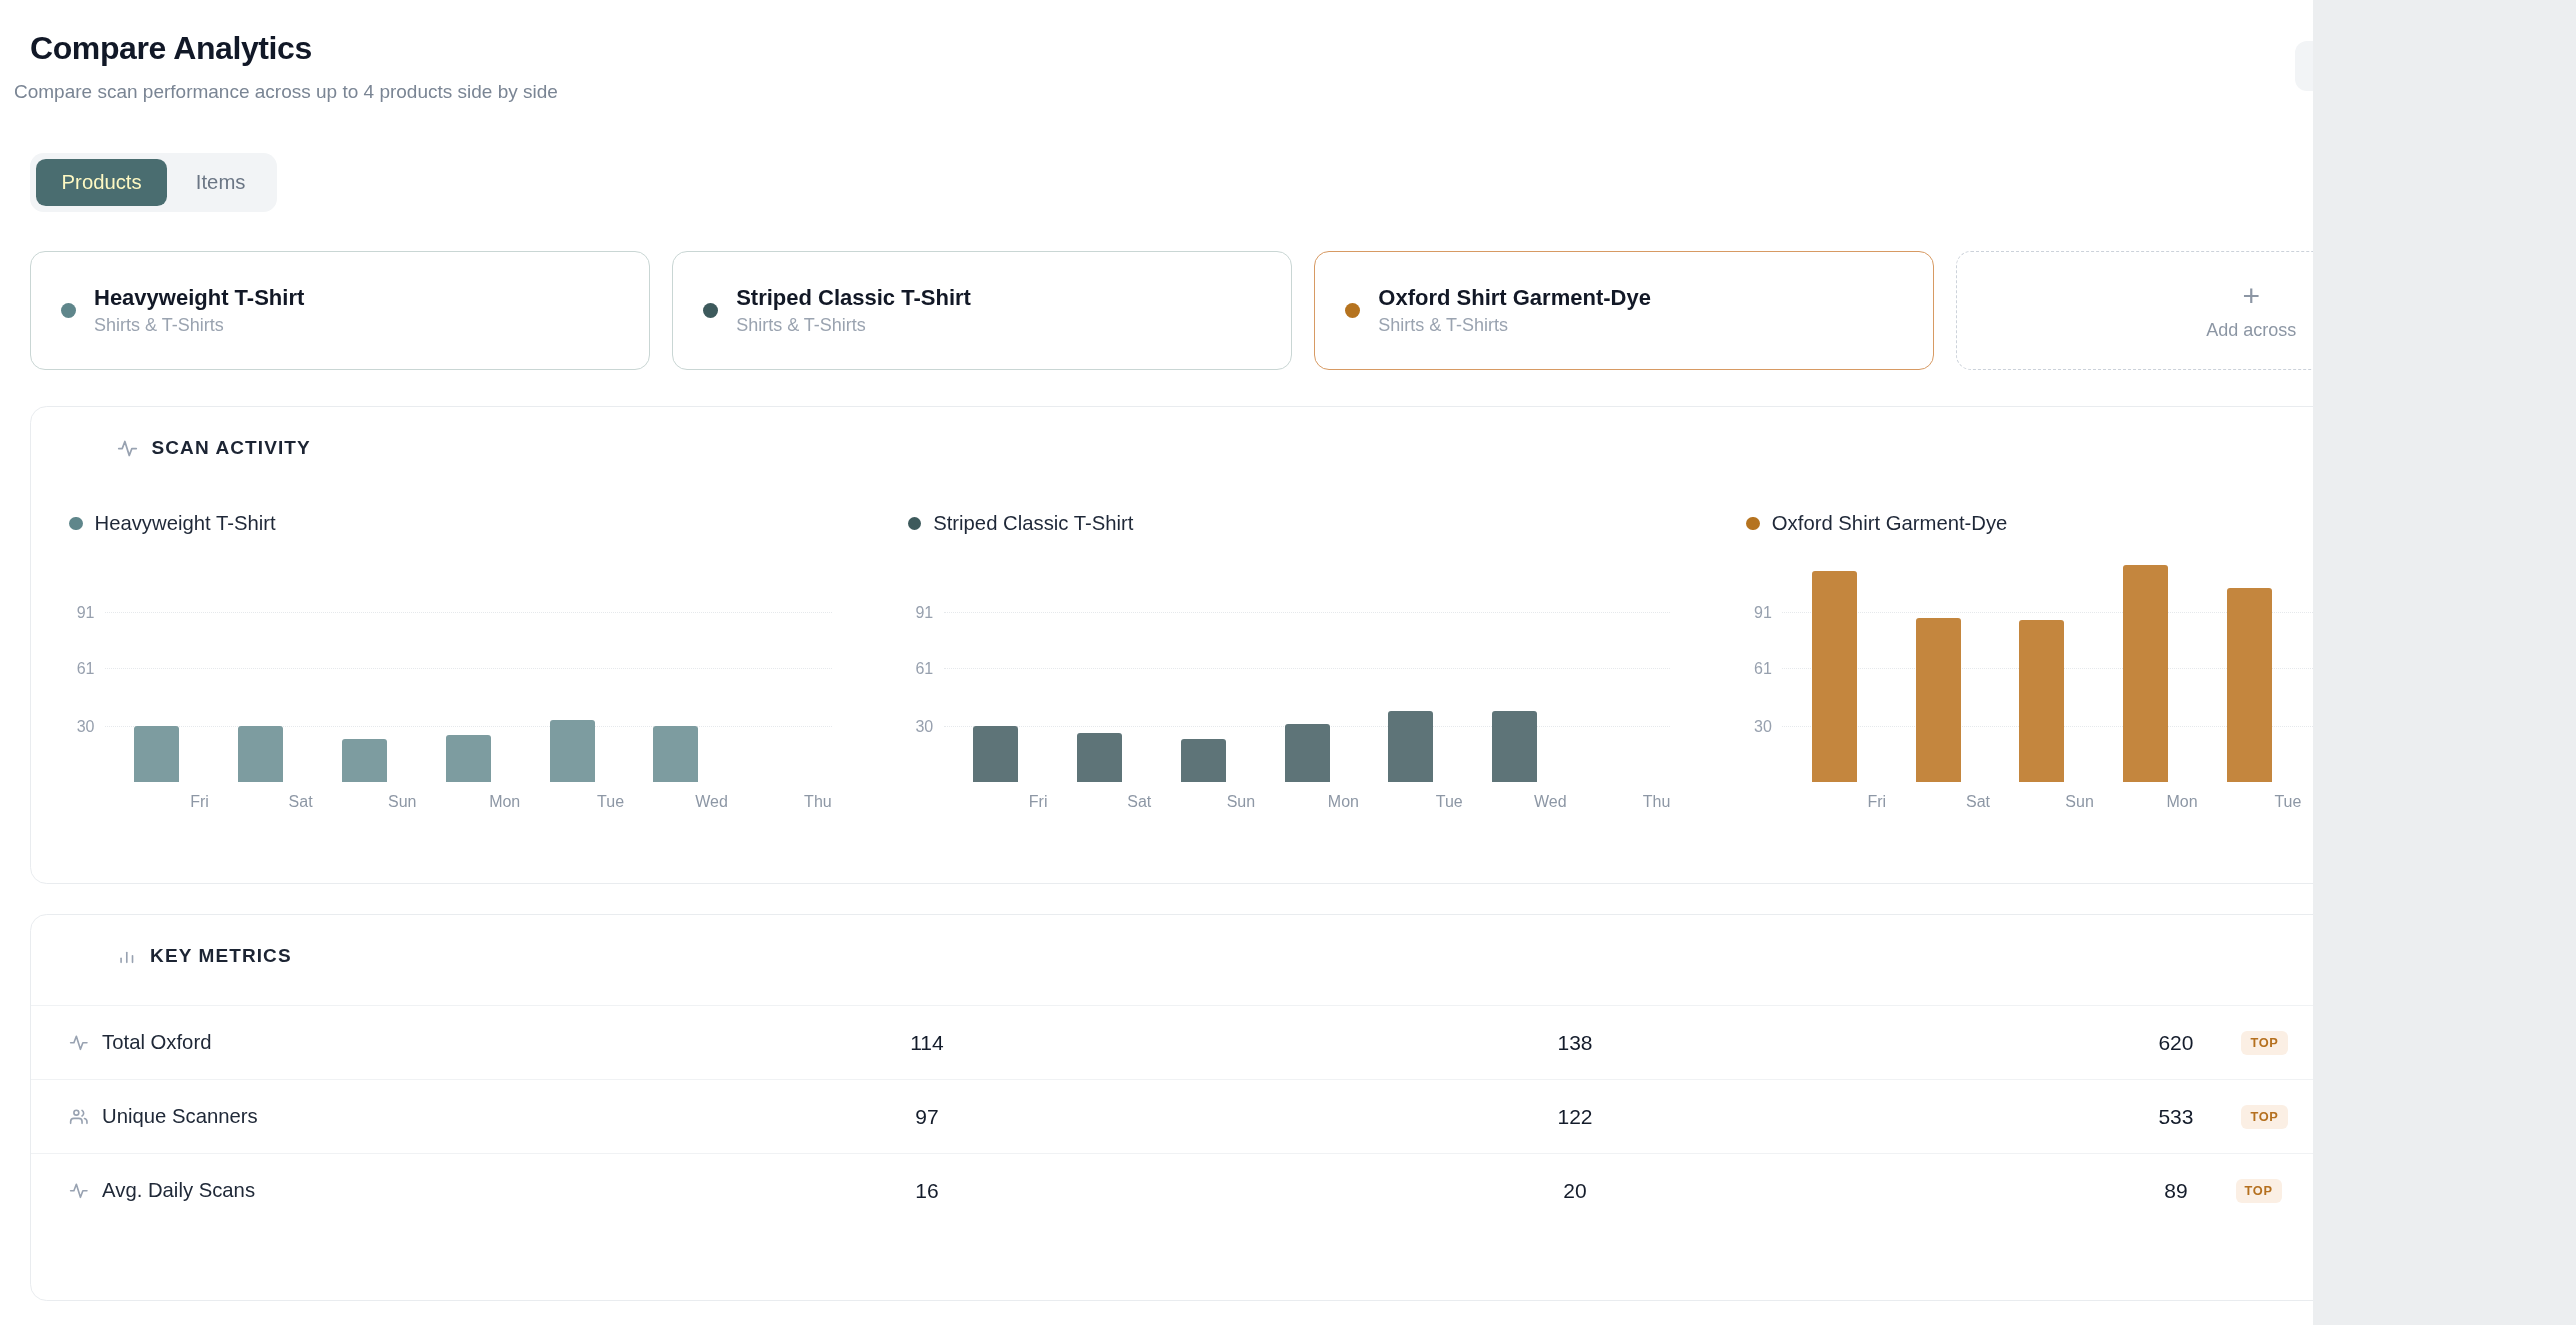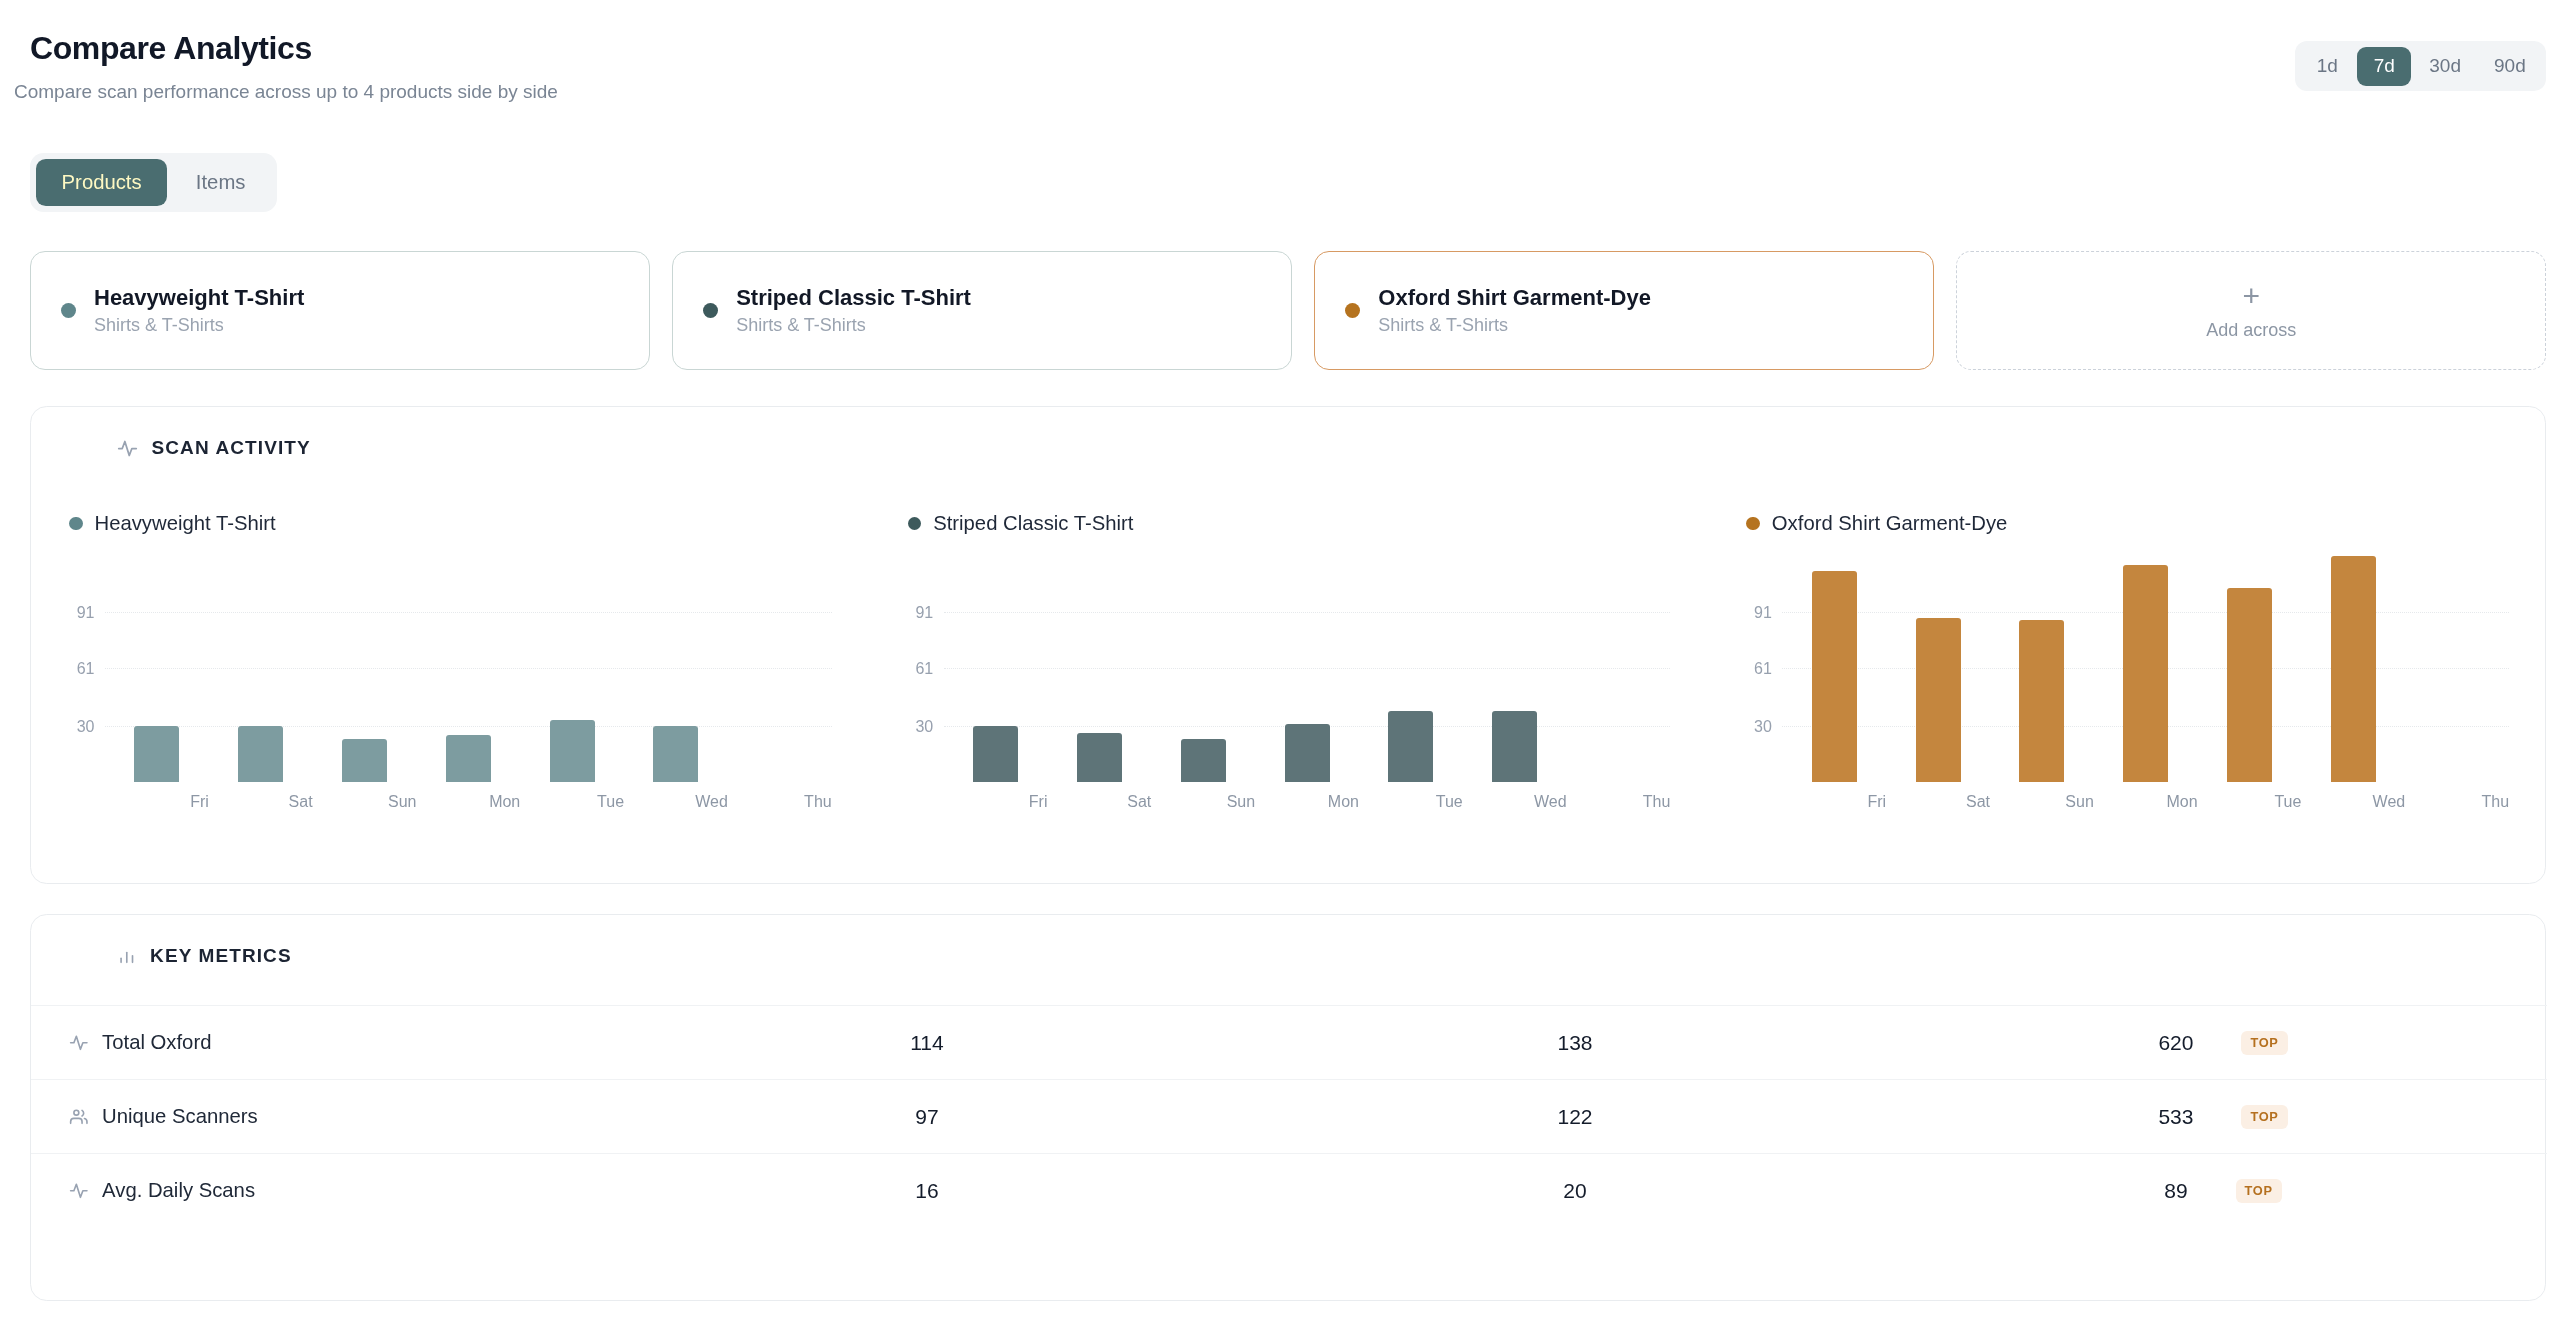--- a/index.html
+++ b/index.html
@@ -4,21 +4,21 @@
 <style>
   * { box-sizing: border-box; margin: 0; padding: 0; }
   html, body {
     width: 2576px; height: 1326px;
     background: #eceef0;
     font-family: "Liberation Sans", sans-serif;
     -webkit-font-smoothing: antialiased;
   }
   .page {
     position: relative;
-    width: 2576px; height: 1326px;
+    width: 2313px; height: 1326px;
     background: #ffffff;
     overflow: hidden;
   }
 
   
   .header {
     position: absolute; left: 0; top: 0;
     width: 2576px; height: 135px;
   }
   .page-title {

